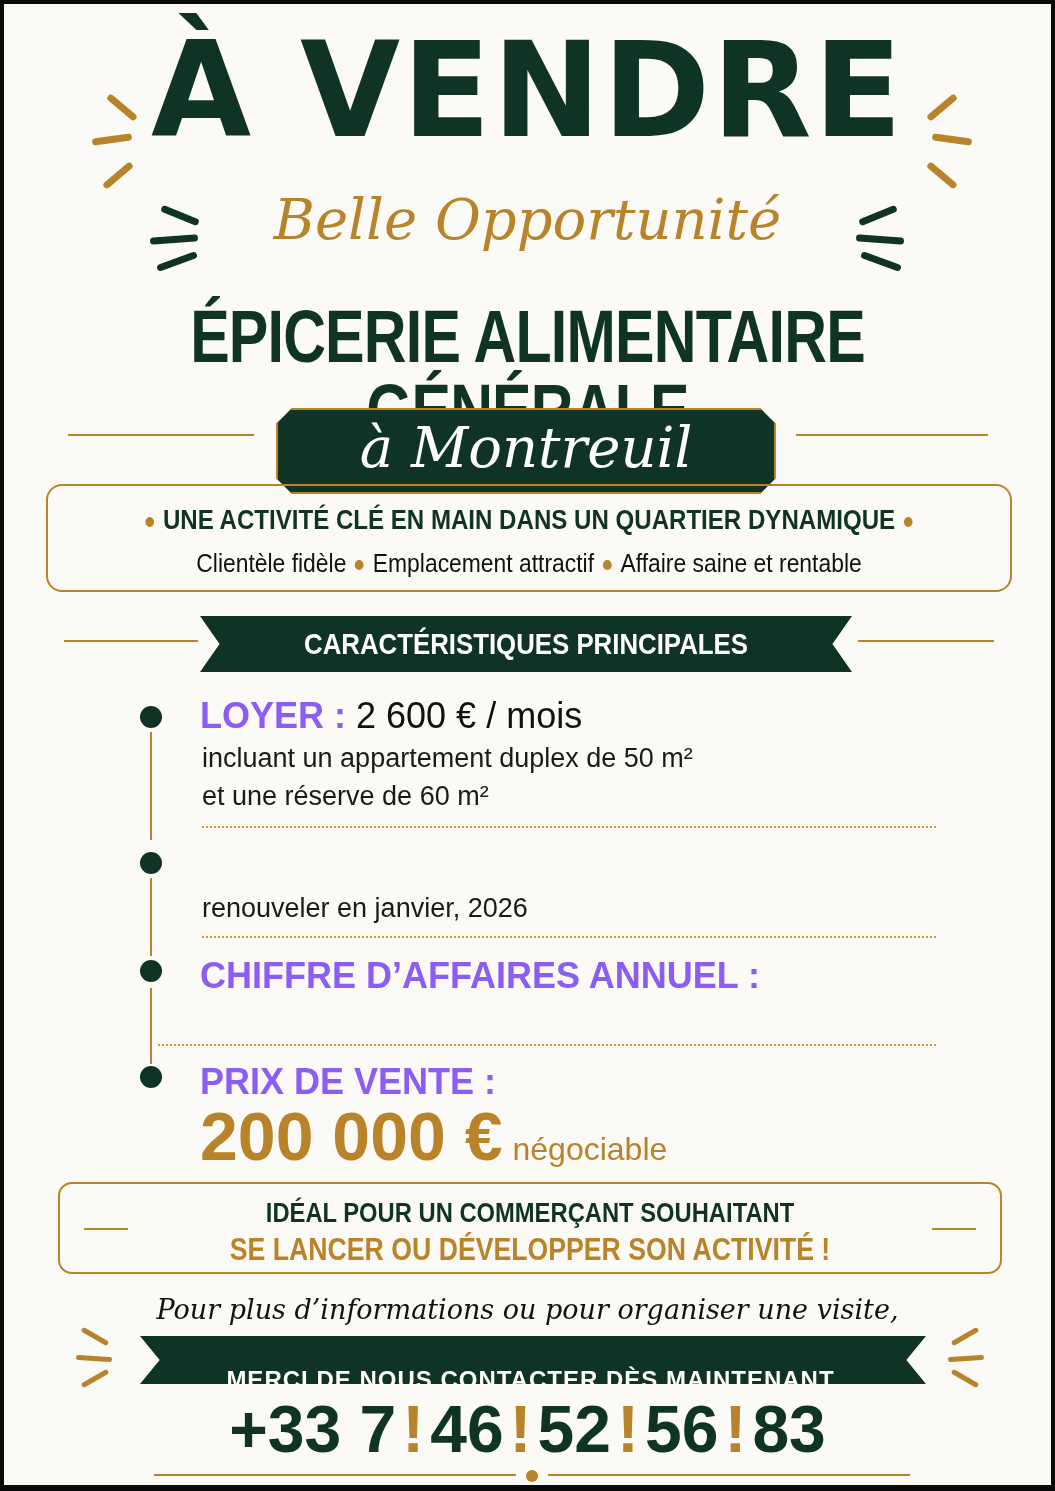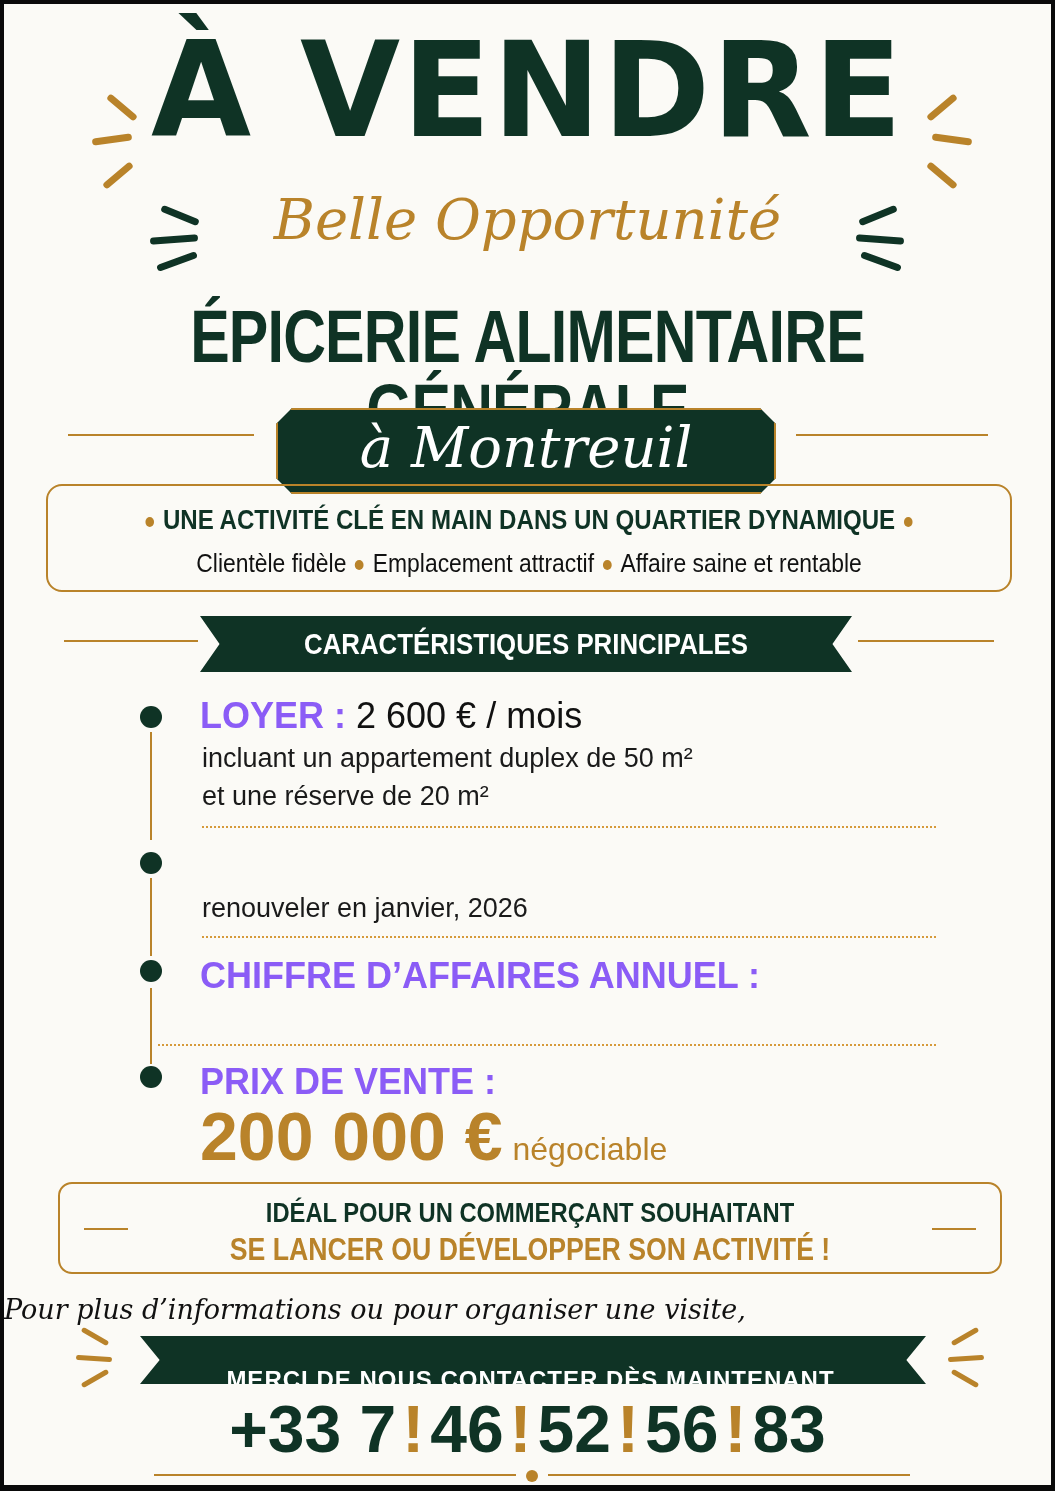--- a/index.html
+++ b/index.html
@@ -90,21 +90,21 @@
 
     .box2 {
       position: absolute; left: 54px; top: 1178px; width: 944px; height: 92px;
       border: 2px solid #b9832a; border-radius: 14px;
     }
     .box2 .l1 { position: absolute; left: 0; width: 100%; top: 14px; text-align: center; font-weight: bold; font-size: 27px; color: #0f3325; transform: scaleX(0.88); }
     .box2 .l2 { position: absolute; left: 0; width: 100%; top: 48px; text-align: center; font-weight: bold; font-size: 31px; color: #b9832a; transform: scaleX(0.86); }
     .box2 .dash { position: absolute; top: 44px; width: 44px; height: 2px; background: #b9832a; }
 
     .contact-script {
-      position: absolute; left: 0; width: 100%; top: 1290px; 
+      position: absolute; left: 0; width: 100%; top: 1290px; text-align: center;
       font-family: "DejaVu Serif", serif; font-style: italic; font-size: 27px; color: #111;
     }
     .ribbon2 {
       position: absolute; left: 136px; top: 1332px; width: 786px; height: 48px;
       background: #0f3325;
       clip-path: polygon(0 0, 100% 0, 97.5% 50%, 100% 100%, 0 100%, 2.5% 50%);
     }
     .ribbon2-text {
       position: absolute; left: 0; width: 100%; top: 10px; text-align: center;
       color: #fff; font-weight: bold; font-size: 24px; letter-spacing: 1px; margin-top: 20px;
@@ -169,21 +169,21 @@
   <div class="timeline-line" style="top:984px;height:76px;"></div>
   <div class="tl-dot" style="top:702px;"></div>
   <div class="tl-dot" style="top:848px;"></div>
   <div class="tl-dot" style="top:956px;"></div>
   <div class="tl-dot" style="top:1062px;"></div>
 
   <div class="item-head" style="top:694px;">
     <b>LOYER :</b> <span>2 600 € / mois</span>
   </div>
   <div class="item-sub" style="top:736px;">incluant un appartement duplex de 50 m²</div>
-  <div class="item-sub" style="top:774px;">et une réserve de 20 m²</div>
+  <div class="item-sub" style="top:774px;">et une réserve de 60 m²</div>
   <div class="dotline" style="top:822px;"></div>
 
   <div class="item-sub" style="top:886px;">renouveler en janvier, 2026</div>
   <div class="dotline" style="top:932px;"></div>
 
   <div class="item-head" style="top:954px;">
     <b>CHIFFRE D’AFFAIRES ANNUEL :</b>
   </div>
   <div class="dotline" style="left:154px;width:778px;top:1040px;"></div>
 

